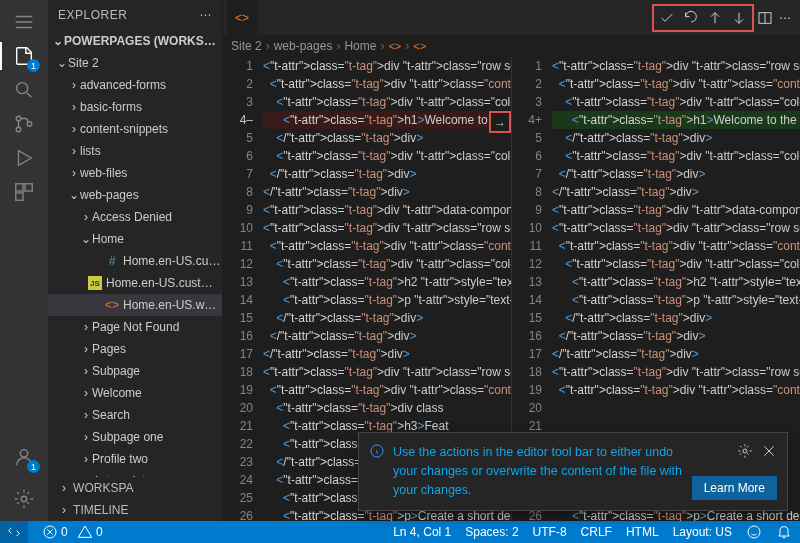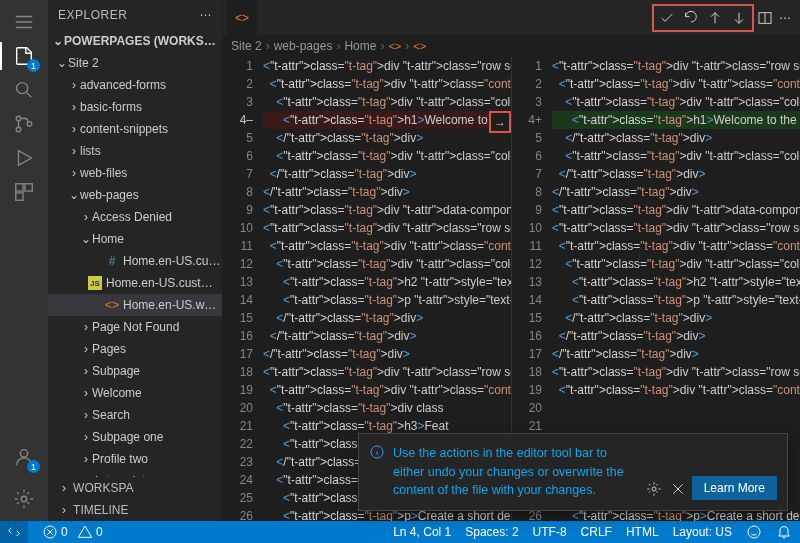--- a/index.html
+++ b/index.html
@@ -44,21 +44,21 @@
 .code .cl{height:18px}
 .code .del{background:rgba(255,0,0,.12)}
 .code .add{background:rgba(0,255,0,.12)}
 .t-tag{color:#569cd6}
 .t-str{color:#ce9178}
 .t-txt{color:#d4d4d4}
 .diffarr{position:absolute;top:54px;right:0;border:2px solid #d9534f;width:22px;height:22px;display:flex;align-items:center;justify-content:center;color:#ccc;background:#1e1e1e;z-index:5}
 .notif{position:absolute;right:12px;bottom:10px;width:430px;background:#252526;border:1px solid #454545;padding:10px;display:flex;gap:8px;z-index:10;box-shadow:0 4px 12px rgba(0,0,0,.4)}
 .notif .iico{color:#3794ff}
 .notif .msg{flex:1;color:#0ea5e9;font-size:12.5px;line-height:1.5}
-.notif .nact{display:flex;align-items:flex-end;gap:6px}
+.notif .nact{display:flex;flex-direction:column;align-items:flex-end;gap:6px}
 .notif .nrow{display:flex;gap:8px}
 .learn{background:#0e639c;color:#fff;padding:5px 12px;cursor:pointer;font-size:12px;margin-top:8px}
 .status{height:22px;background:#007acc;color:#fff;display:flex;align-items:center;font-size:11.5px;padding:0 8px;gap:14px}
 .status .sx{display:flex;align-items:center;gap:3px;cursor:pointer}
 .status .remote{background:#0063a6;margin-left:-8px;padding:0 6px;height:22px;display:flex;align-items:center}
 .status .r{margin-left:auto}
 svg{width:16px;height:16px;fill:none;stroke:currentColor;stroke-width:1.5}
 .s24 svg{width:22px;height:22px}
 </style>
 </head>

